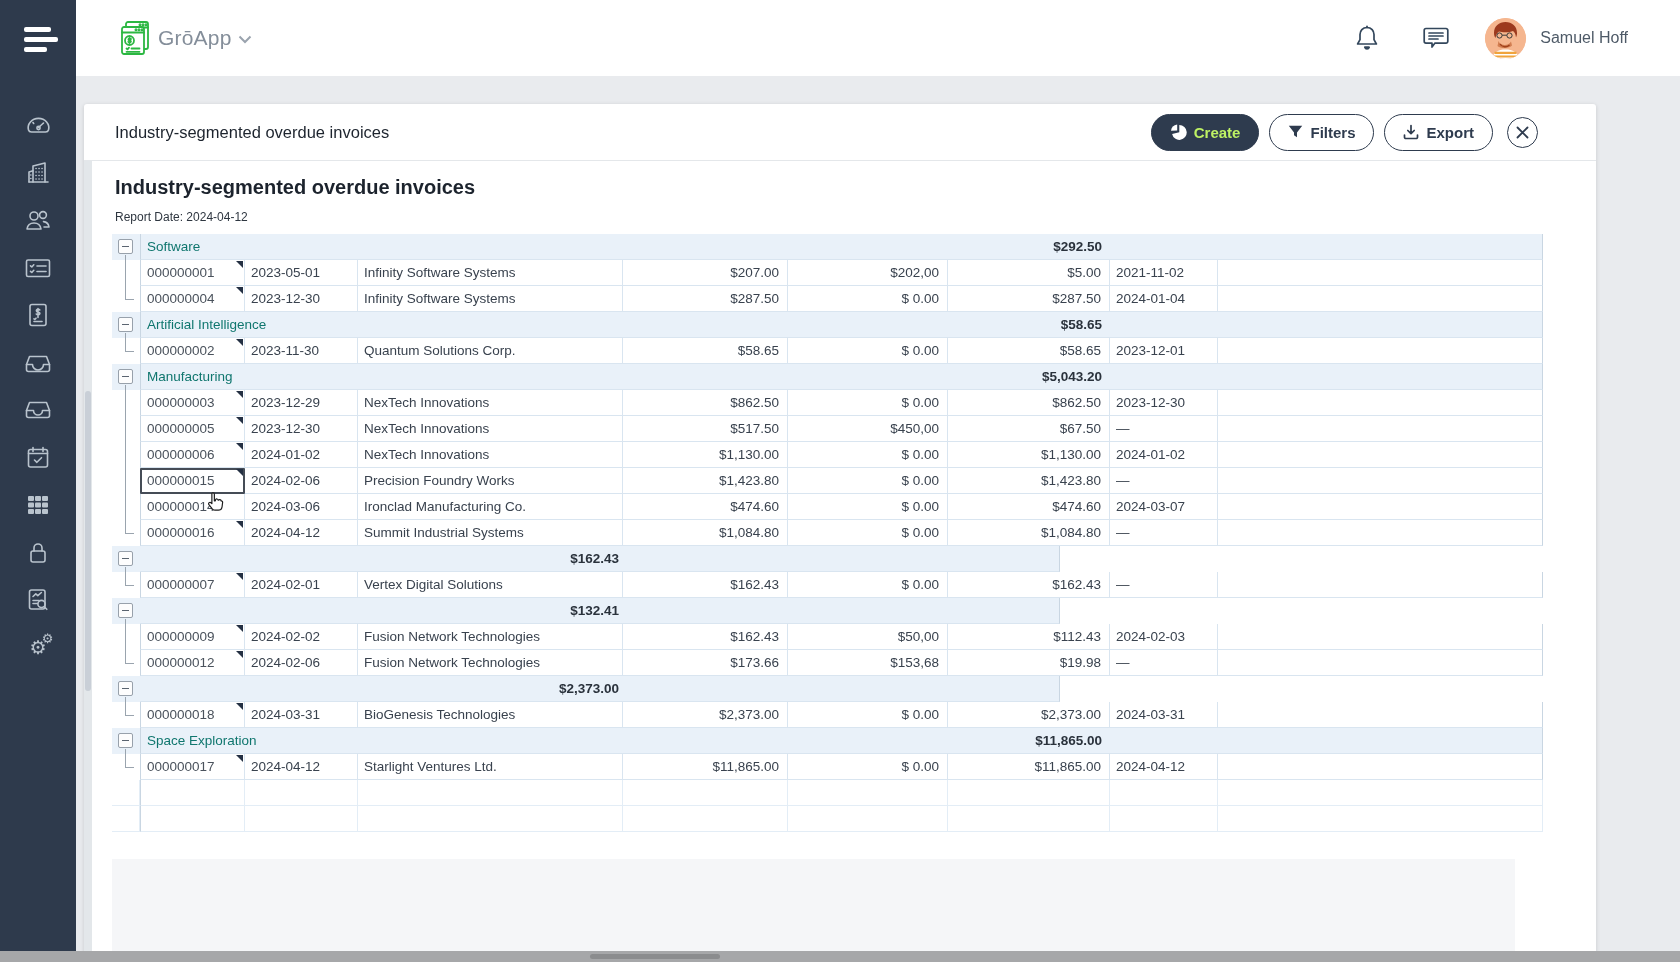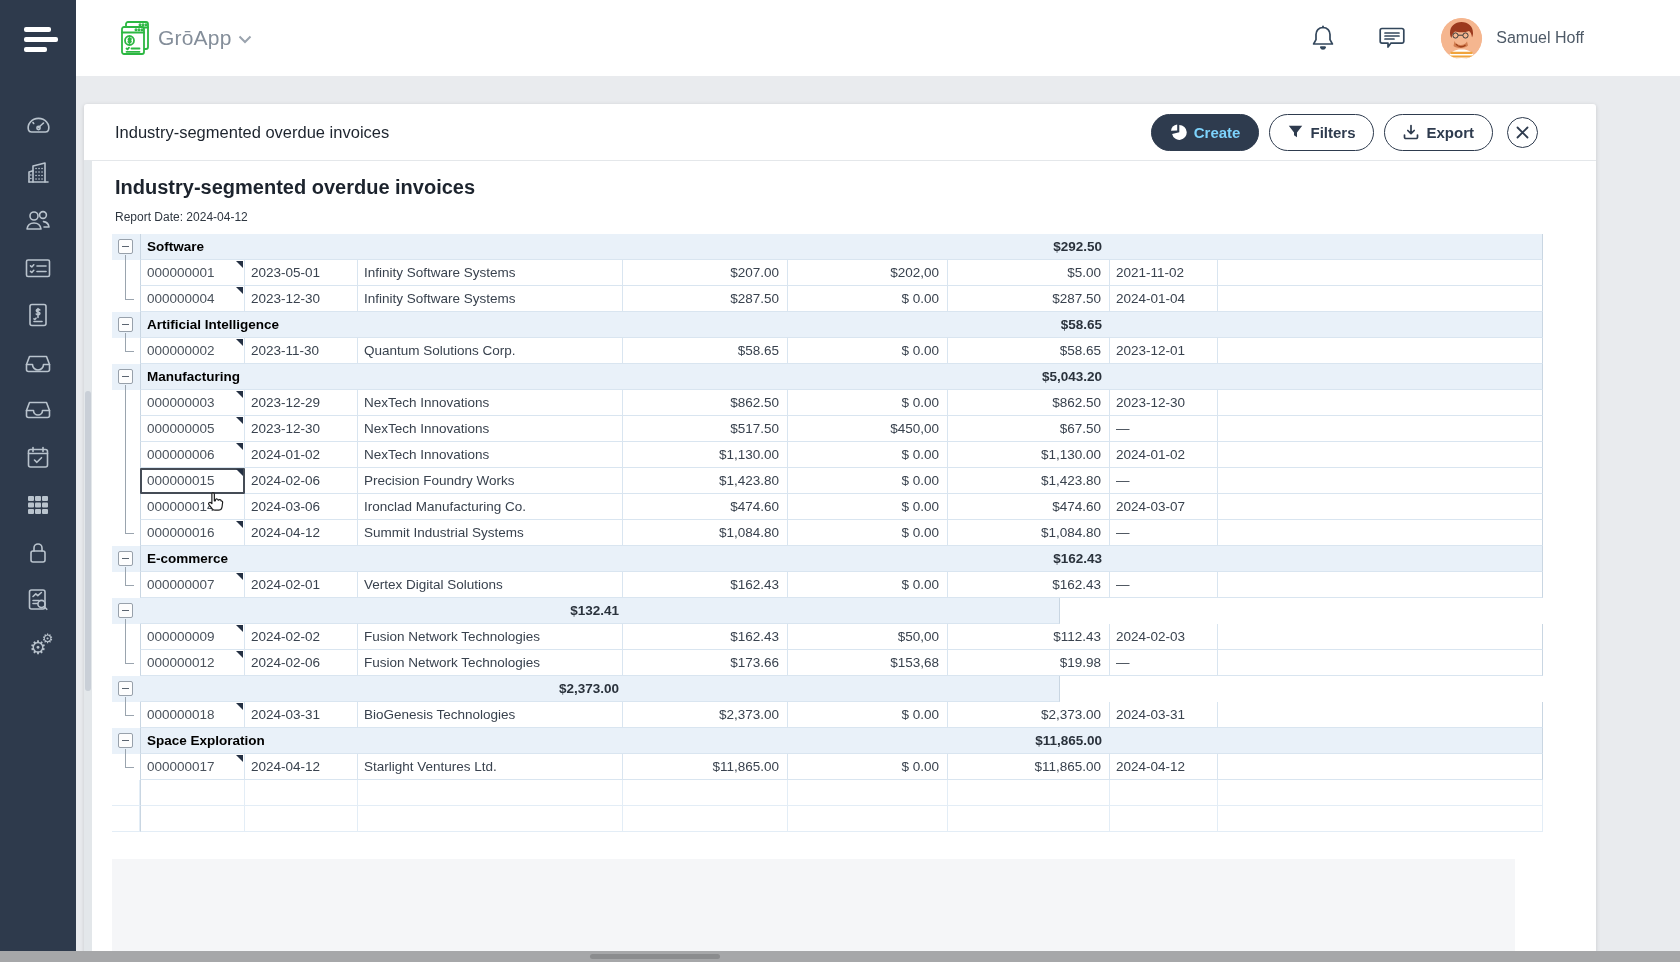--- a/index.html
+++ b/index.html
@@ -17,37 +17,37 @@
   .rail-item { width:40px; height:26px; display:flex; align-items:center; justify-content:center; background:transparent; border:none; cursor:pointer; }
   .rail-item svg { stroke:#b9c3cd; fill:none; stroke-width:1.6; stroke-linecap:round; stroke-linejoin:round; }
   .gear-glyph { color:#b9c3cd; font-size:19px; line-height:1; position:relative; }
   .gear-glyph .g2 { position:absolute; font-size:13px; right:-7px; top:-6px; }
 
   
   .topbar { position:absolute; left:76px; top:0; right:0; height:76px; background:#fff; display:flex; align-items:center; z-index:4; }
   .brand { display:flex; align-items:center; gap:6px; padding-left:42px; cursor:pointer; background:none; border:none; }
   .brand-name { font-size:21px; color:#848e9a; letter-spacing:.2px; }
   .chev { stroke:#9aa3ae; fill:none; stroke-width:2; margin-top:3px; }
-  .topbar-right { margin-left:auto; display:flex; align-items:center; padding-right:96px; }
+  .topbar-right { margin-left:auto; display:flex; align-items:center; padding-right:52px; }
   .icon-btn { background:none; border:none; cursor:pointer; display:flex; align-items:center; justify-content:center; }
   .icon-btn svg { stroke:#33475c; fill:none; stroke-width:1.7; stroke-linecap:round; stroke-linejoin:round; }
   .bell-btn { margin-right:42px; }
   .chat-btn { margin-right:35px; }
   .avatar { width:41px; height:41px; border-radius:50%; overflow:hidden; background:#f5b68f; flex:0 0 auto; cursor:pointer; border:none; padding:0; }
   .user-name { font-size:16px; color:#4e5a67; margin-left:14px; white-space:nowrap; }
 
   
   .workspace { position:absolute; left:76px; top:76px; right:0; bottom:0; background:#e9ebee; }
   .card { position:absolute; left:8px; top:28px; width:1512px; height:924px; background:#fff; border-radius:3px; box-shadow:0 1px 4px rgba(0,0,0,.15); }
 
   .card-toolbar { height:57px; display:flex; align-items:center; padding:0 58px 0 31px; border-bottom:1px solid #e4e7ea; }
   .toolbar-title { font-size:16.5px; font-weight:500; color:#1d242e; }
   .toolbar-actions { margin-left:auto; display:flex; align-items:center; gap:10px; }
   .pill { height:37px; border-radius:19px; display:flex; align-items:center; gap:7px; font-size:15px; font-weight:600; padding:0 18px; cursor:pointer; font-family:inherit; }
-  .pill.dark { background:#2e3b4e; color:#7dd3fc; border:1.5px solid #2e3b4e; }
+  .pill.dark { background:#2e3b4e; color:#bef264; border:1.5px solid #2e3b4e; }
   .pill.light { background:#fff; color:#2e3b4e; border:1.5px solid #2e3b4e; }
   .pill svg { flex:0 0 auto; }
   .close-btn { width:31px; height:31px; border-radius:50%; border:1.5px solid #2e3b4e; background:#fff; cursor:pointer; display:flex; align-items:center; justify-content:center; margin-left:4px; }
   .close-btn svg { stroke:#2e3b4e; stroke-width:1.8; stroke-linecap:round; }
 
   
   .report { position:absolute; left:0; top:57px; right:0; bottom:0; background:#fff; }
   .vtrack { position:absolute; left:0; top:0; width:8px; bottom:30px; background:#e3e7ea; }
   .vthumb { position:absolute; left:1px; top:230px; width:6px; height:300px; background:#c9cfd7; border-radius:3px; }
   .report-title { position:absolute; left:31px; top:15px; font-size:20px; font-weight:bold; color:#1c232d; }
@@ -66,21 +66,21 @@
   .c-paid { width:160px; flex:0 0 160px; }
   .c-open { width:162px; flex:0 0 162px; }
   .c-sent { width:108px; flex:0 0 108px; }
   .c-notes { width:325px; flex:0 0 325px; border-right:1px solid #c9d6e2; }
 
   .hdr .cell { background:#2b86c6; color:#fff; font-weight:bold; font-size:14px; border-right:none; border-bottom:2px solid #fff; line-height:25px; border-left:none; }
   .hdr .c-gutter { background:transparent; }
 
   .grow .cell { background:#e9f1f9; border-right:none; font-weight:bold; color:#2a323c; }
   .grow .c-notes { border-right:1px solid #c9d6e2; }
-  .grow .c-groupname { width:483px; flex:0 0 483px; background:#e9f1f9; border-left:1px solid #c9d6e2; border-right:none; font-weight:bold; color:#000000; }
+  .grow .c-groupname { width:483px; flex:0 0 483px; background:#e9f1f9; border-left:1px solid #c9d6e2; border-right:none; font-weight:normal; color:#0f766e; }
 
   .empty .cell { border-right:1px solid #e3edf6; border-bottom:1px solid #e3edf6; }
   .underlay { position:absolute; left:28px; width:1403px; background:#f5f6f8; }
 
   .mk { position:absolute; top:1px; right:1px; width:0; height:0; border-top:7px solid #243043; border-left:7px solid transparent; }
   .sel { outline:2px solid #454c56; outline-offset:-2px; border-radius:1px; }
 
   
   .cbx { position:absolute; left:6px; top:5px; width:15px; height:15px; background:#fdfdfd; border:1px solid #98a1ab; border-radius:2px; cursor:pointer; padding:0; }
   .cbx i { position:absolute; left:3px; top:6px; width:7px; height:1.4px; background:#5a6470; display:block; }
@@ -457,21 +457,20 @@
     <div class="cell c-sent">—</div>
     <div class="cell c-notes"></div>
   </div>
           <div class="row grow">
     <div class="cell c-gutter">
       <button class="cbx">
                 <i></i>
               </button>
       <span class="tv from-box"></span>
     </div>
-    <div class="cell c-groupname">E-commerce</div>
     <div class="cell c-invoiced"></div>
     <div class="cell c-paid"></div>
     <div class="cell c-open num">$162.43</div>
     <div class="cell c-sent"></div>
     <div class="cell c-notes"></div>
   </div>
           <div class="row">
     <div class="cell c-gutter">
               <span class="tv half"></span>
               <span class="th"></span>

